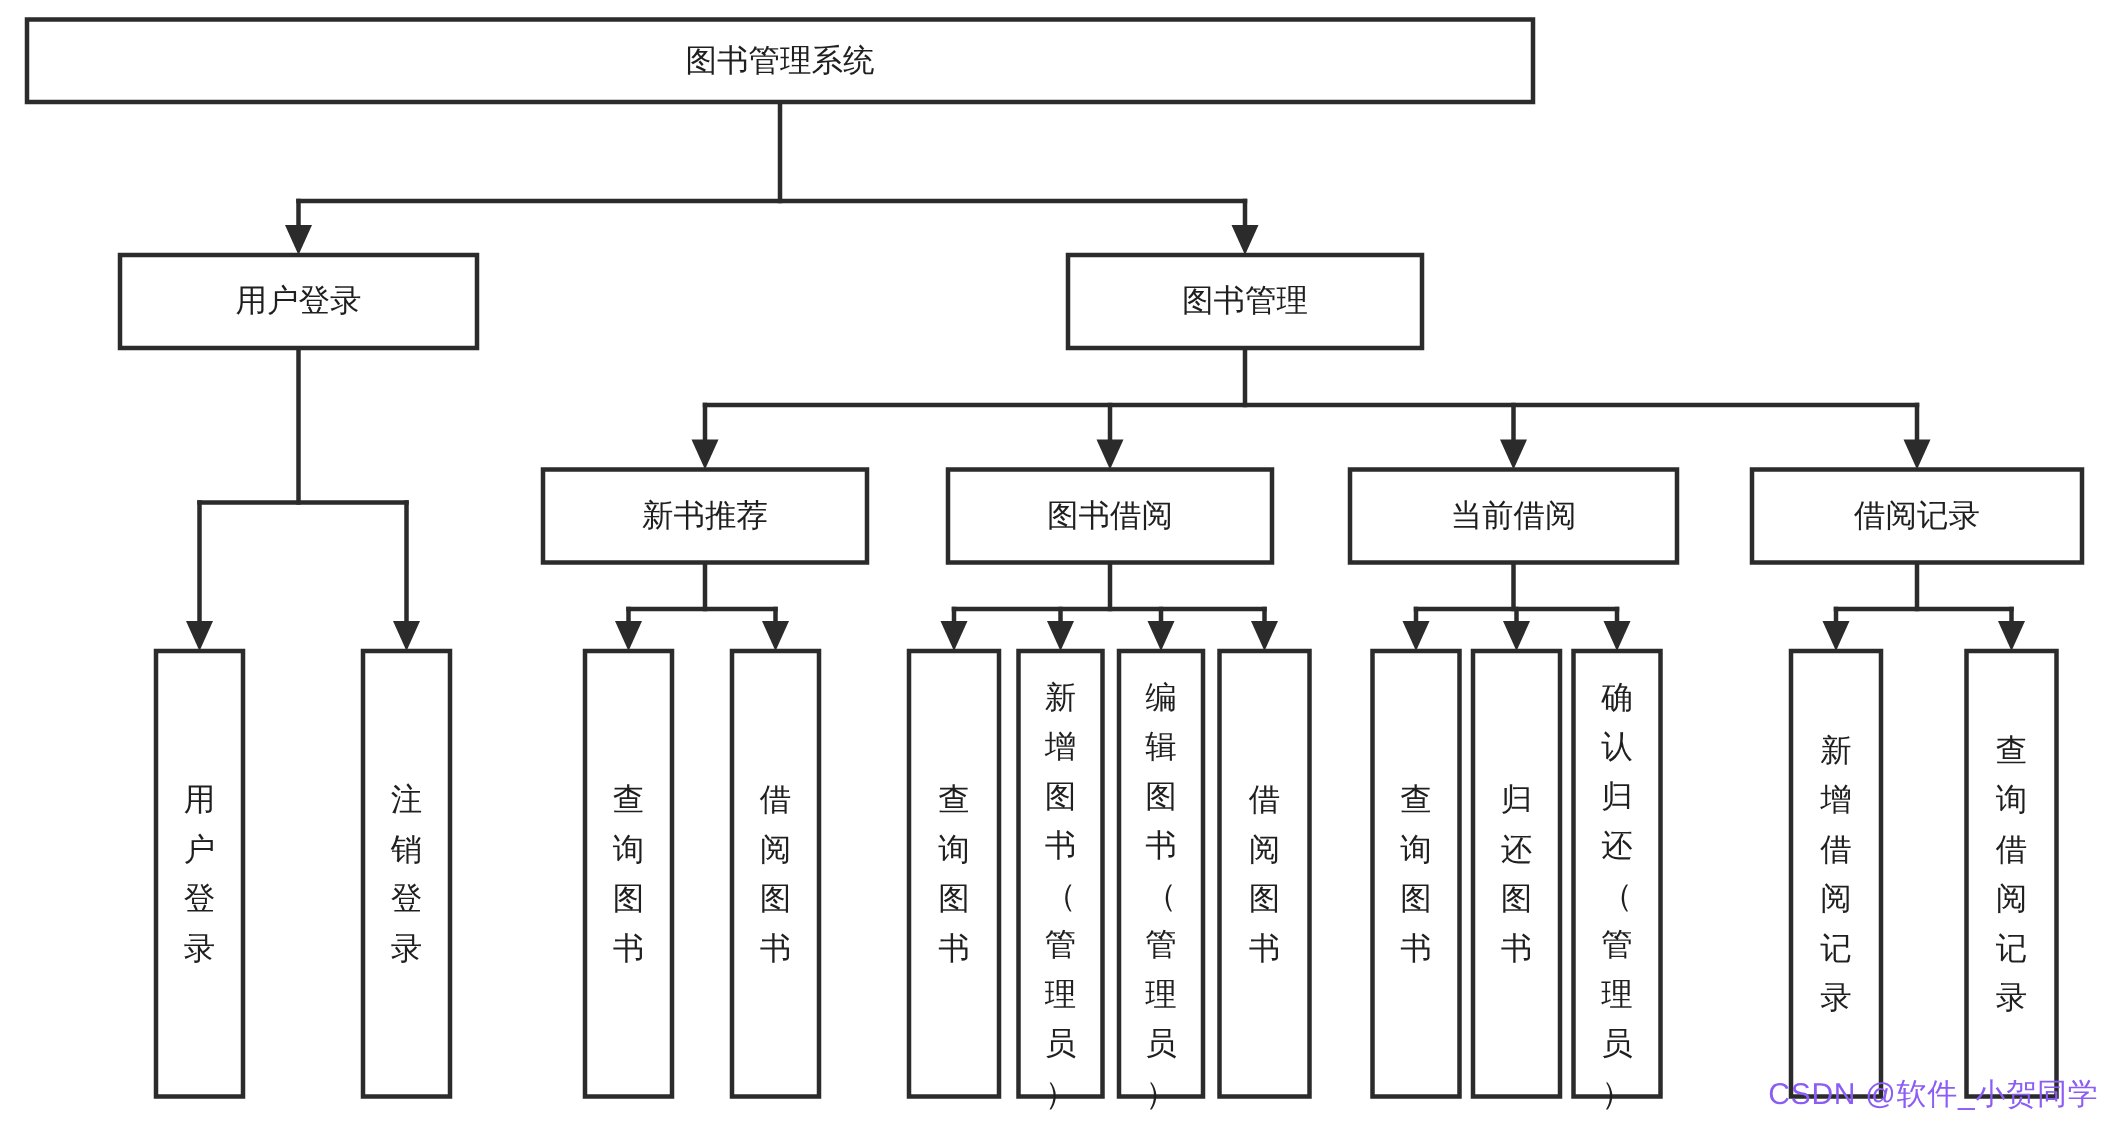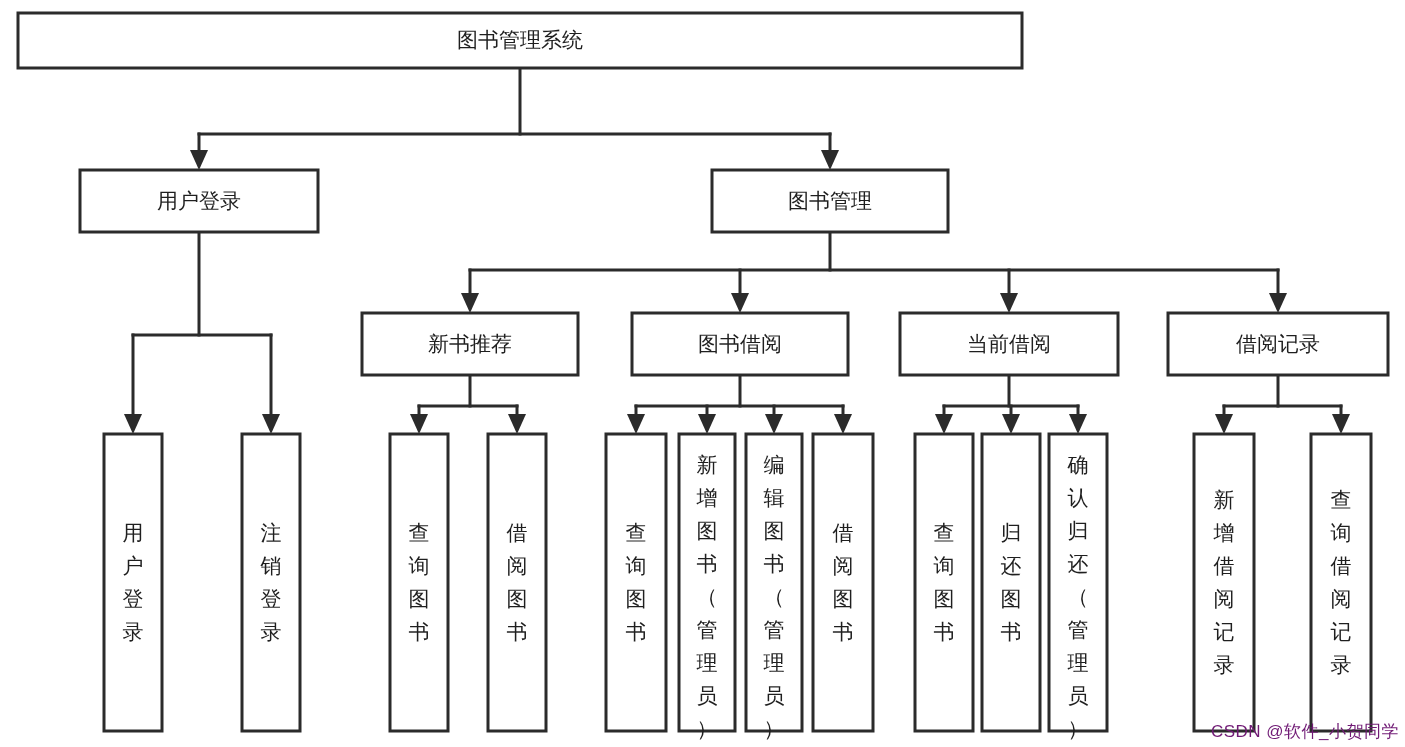--- a/index.html
+++ b/index.html
@@ -55,22 +55,22 @@
     font-family: "Liberation Sans", "DejaVu Sans", sans-serif;
     fill: #1f1f1f;
     font-size: 21px;
     text-anchor: middle;
   }
   .watermark {
     position: absolute;
     right: 6px;
     bottom: 4px;
     font-family: "Liberation Sans", "DejaVu Sans", sans-serif;
-    font-size: 17px;
-    color: #701a75;
+    font-size: 20px;
+    color: #8b5cf6;
     letter-spacing: 0.5px;
     white-space: nowrap;
   }
 </style>
 </head>
 <body>
 
 <div id="diagram-root">
 
   <svg id="flow" viewBox="0 0 1405 747">

